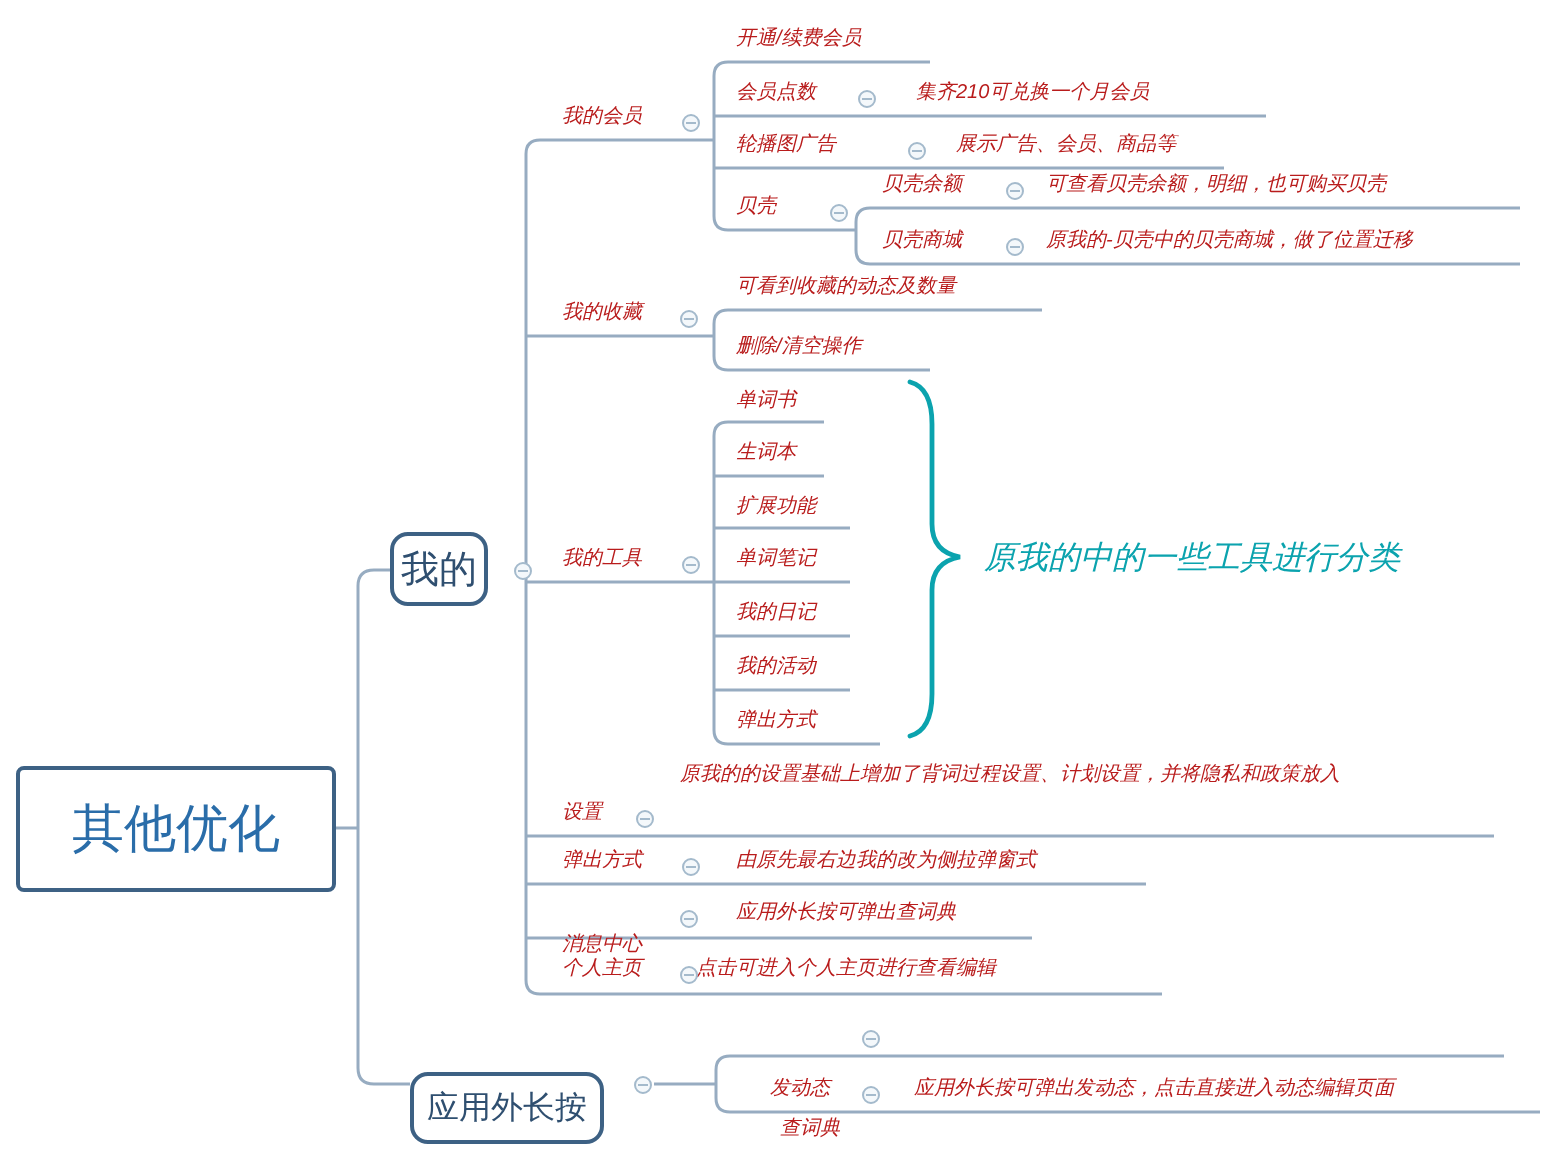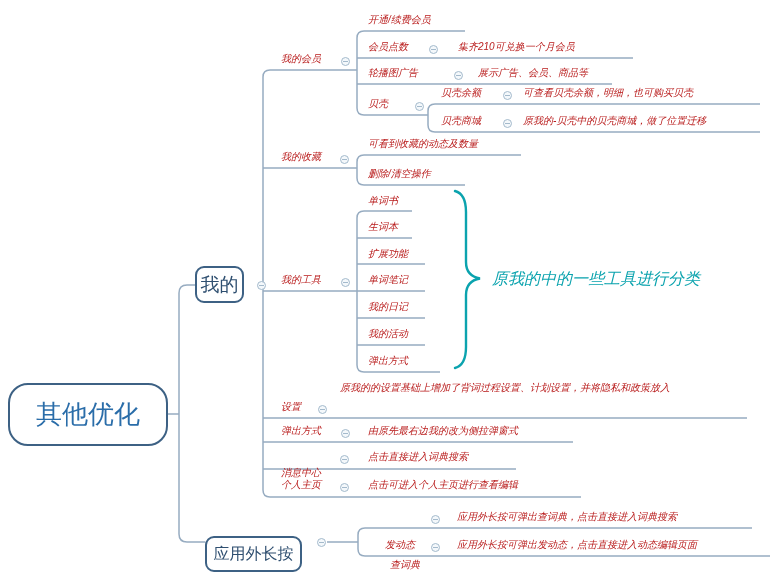--- a/index.html
+++ b/index.html
@@ -12,21 +12,21 @@
     position:absolute;font-size:10px;line-height:17px;color:#b91c1c;
     white-space:nowrap;
     font-style:italic;
   }
   .wrap{white-space:normal;width:404px;}
   .node{
     position:absolute;border:2px solid #3d6184;border-radius:9px;background:#fff;
     display:flex;align-items:center;justify-content:center;color:#2f4f70;
     box-sizing:border-box;
   }
-  .root-node{font-size:26px;color:#2a6da9;border-radius:20px;}
+  .root-node{font-size:26px;color:#2a6da9;border-radius:4px;}
   .ci{
     position:absolute;width:9px;height:9px;box-sizing:border-box;
     border:1px solid #a4bacc;border-radius:50%;background:#f4f8fb;
   }
   .ci::after{
     content:"";position:absolute;left:1px;right:1px;top:3px;height:0;
     border-top:1px solid #a4bacc;
   }
   .summary-text{
     position:absolute;font-size:16px;font-style:italic;color:#0ba3ae;white-space:nowrap;
@@ -84,26 +84,25 @@
   <span class="t" style="left:368px;top:298px;">我的日记</span>
   <span class="t" style="left:368px;top:325px;">我的活动</span>
   <span class="t" style="left:368px;top:352px;">弹出方式</span>
   <span class="summary-text" style="left:492px;top:269px;">原我的中的一些工具进行分类</span>
 
   <span class="t" style="left:281px;top:398px;">设置</span>
   <span class="t wrap" style="left:340px;top:379px;">原我的的设置基础上增加了背词过程设置、计划设置，并将隐私和政策放入</span>
   <span class="t" style="left:281px;top:422px;">弹出方式</span>
   <span class="t" style="left:368px;top:422px;">由原先最右边我的改为侧拉弹窗式</span>
   <span class="t" style="left:281px;top:448px;margin-top:16px;">消息中心</span>
-  <span class="t" style="left:368px;top:448px;">点击直接进入词典搜索</span>
+  <span class="t" style="left:368px;top:448px;">应用外长按可弹出查词典</span>
   <span class="t" style="left:281px;top:476px;">个人主页</span>
-  <span class="t" style="left:368px;top:476px;">点击可进入个人主页进行查看编辑</span>
+  <span class="t" style="left:348px;top:476px;">点击可进入个人主页进行查看编辑</span>
 
   <span class="t" style="left:390px;top:508px;margin-top:48px;">查词典</span>
-  <span class="t" style="left:457px;top:508px;">应用外长按可弹出查词典，点击直接进入词典搜索</span>
   <span class="t" style="left:385px;top:536px;">发动态</span>
   <span class="t" style="left:457px;top:536px;">应用外长按可弹出发动态，点击直接进入动态编辑页面</span>
 
   <span class="ci" style="left:257px;top:281px;"></span>
   <span class="ci" style="left:341px;top:57px;"></span>
   <span class="ci" style="left:429px;top:45px;"></span>
   <span class="ci" style="left:454px;top:71px;"></span>
   <span class="ci" style="left:415px;top:102px;"></span>
   <span class="ci" style="left:503px;top:91px;"></span>
   <span class="ci" style="left:503px;top:119px;"></span>

